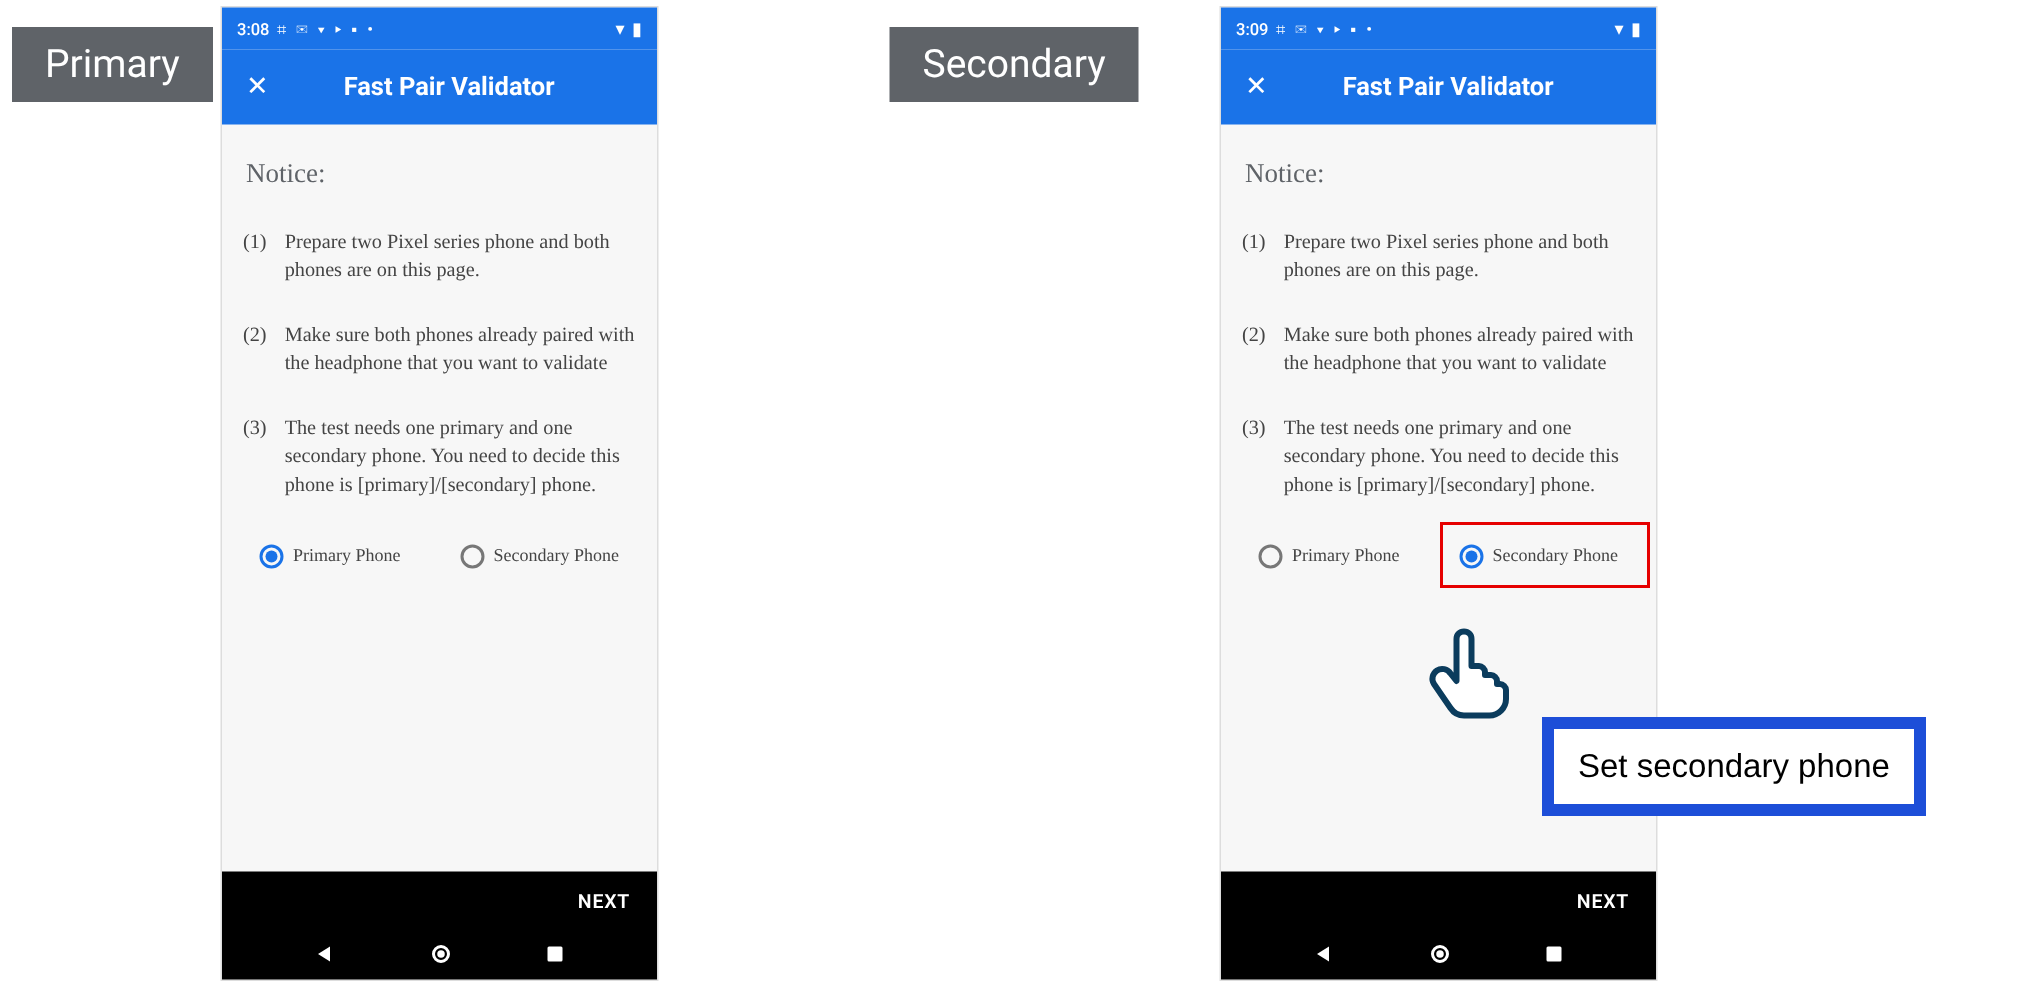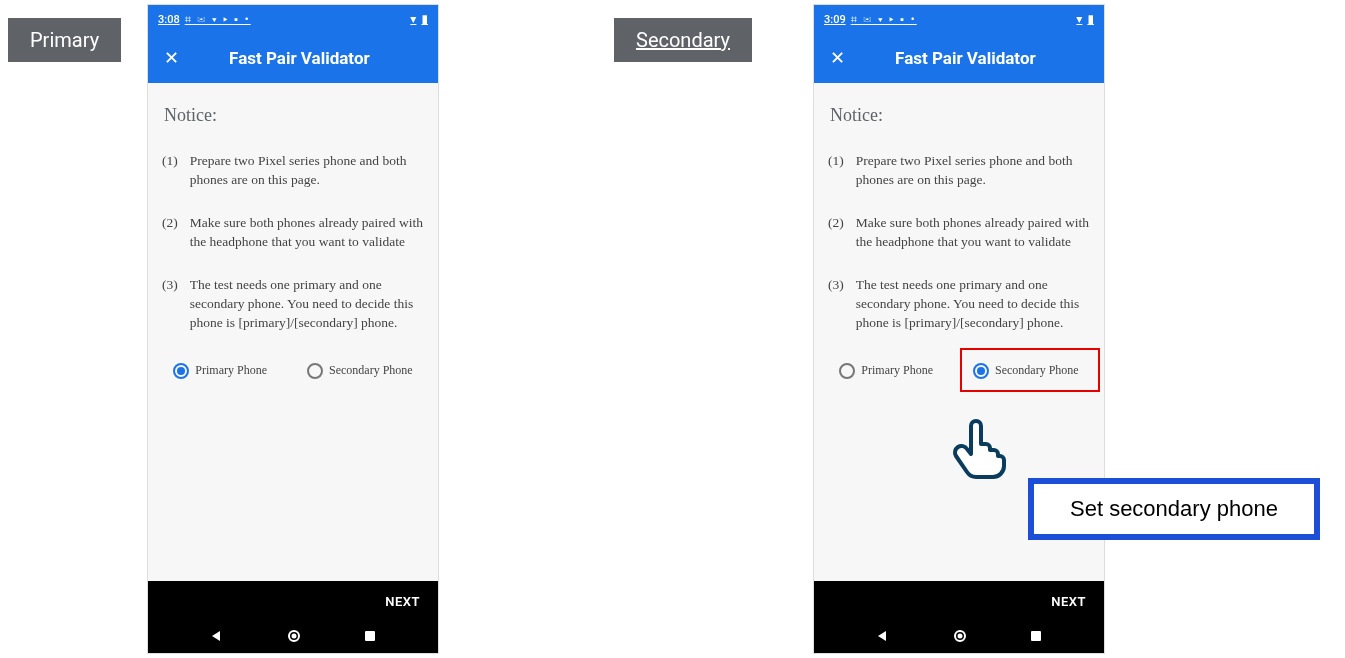--- a/index.html
+++ b/index.html
@@ -11,21 +11,21 @@
       font-family: Roboto, Arial, sans-serif;
       width: 1345px;
       height: 658px;
       background: #fff;
       position: relative;
     }
     .label-tab {
       position: absolute;
       background: #5f6368;
       color: #fff;
-      font-size: 20px;
+      font-size: 26px;
       padding: 10px 22px;
       font-weight: 400;
     }
     .phone {
       position: absolute;
       width: 290px;
       height: 648px;
       background: #f7f7f7;
       box-shadow: 0 0 0 1px #ddd;
     }
@@ -37,21 +37,20 @@
       justify-content: space-between;
       padding: 0 10px;
       color: #fff;
       font-size: 11px;
       font-weight: 500;
     }
     .status-left, .status-right {
       display: flex;
       align-items: center;
       gap: 5px;
-      text-decoration: underline;
     }
     .status-right span.icon-glyph {
       font-size: 12px;
     }
     .app-bar {
       height: 50px;
       background: #1a73e8;
       display: flex;
       align-items: center;
       padding: 0 16px;
@@ -168,22 +167,22 @@
       align-items: center;
       justify-content: center;
     }
     .pointer-hand {
       position: absolute;
       pointer-events: none;
     }
     .callout-box {
       position: absolute;
       background: #fff;
-      border: 6px solid #1d4ed8;
-      padding: 12px 36px;
+      border: 8px solid #1d4ed8;
+      padding: 12px 16px;
       font-size: 22px;
       font-family: Arial, sans-serif;
     }
   </style>
 </head>
 <body>
 
 <div class="label-tab" style="top:18px; left:8px;">
   <span>Primary</span>
 </div>
@@ -248,21 +247,21 @@
       </span>
       <span class="nav-icon">
         <svg width="12" height="12" viewBox="0 0 12 12">
             <rect x="1" y="1" width="10" height="10" rx="1" fill="#fff"></rect>
           </svg>
       </span>
     </div>
   </div>
 </div>
 
-<div class="label-tab" style="top:18px; left:614px;text-decoration:underline;">
+<div class="label-tab" style="top:18px; left:593px;">
   <span>Secondary</span>
 </div>
 
 <div class="phone" style="top:5px; left:814px;">
   <div class="status-bar">
     <div class="status-left">
       <span>3:09</span>
       <span style="letter-spacing:2px;">⌗ ✉ ▾ ▸ ▪ •</span>
     </div>
     <div class="status-right">

